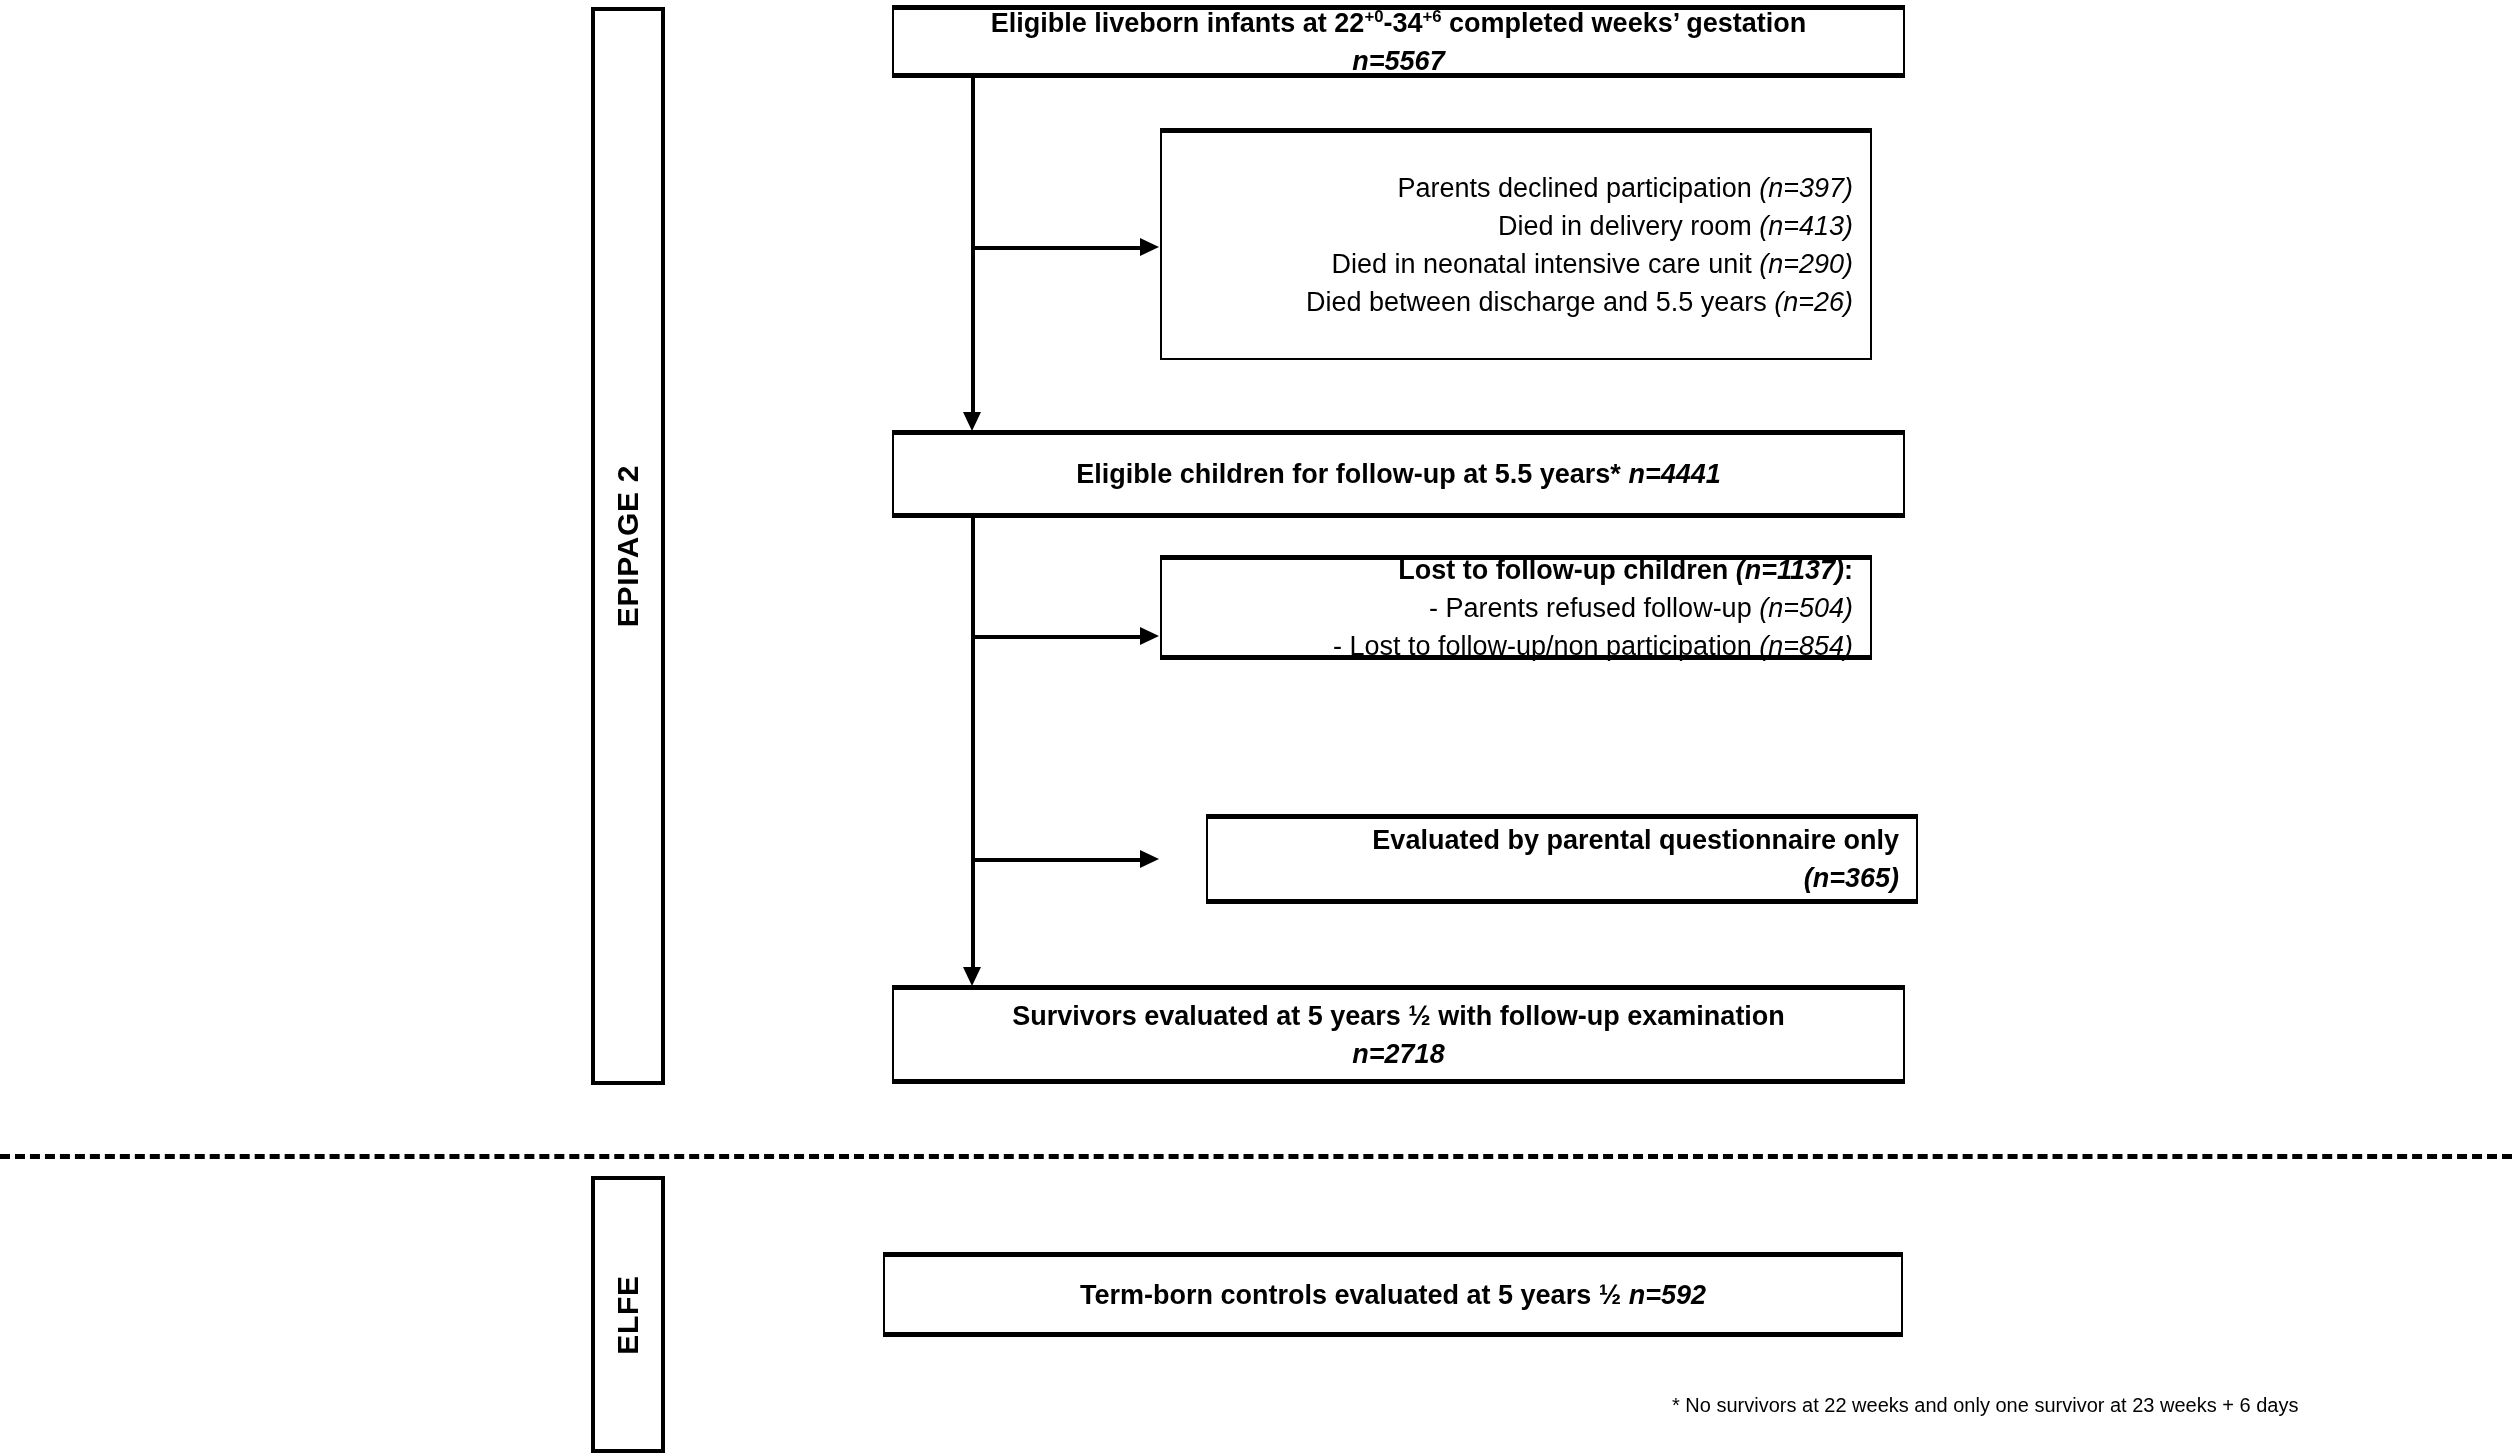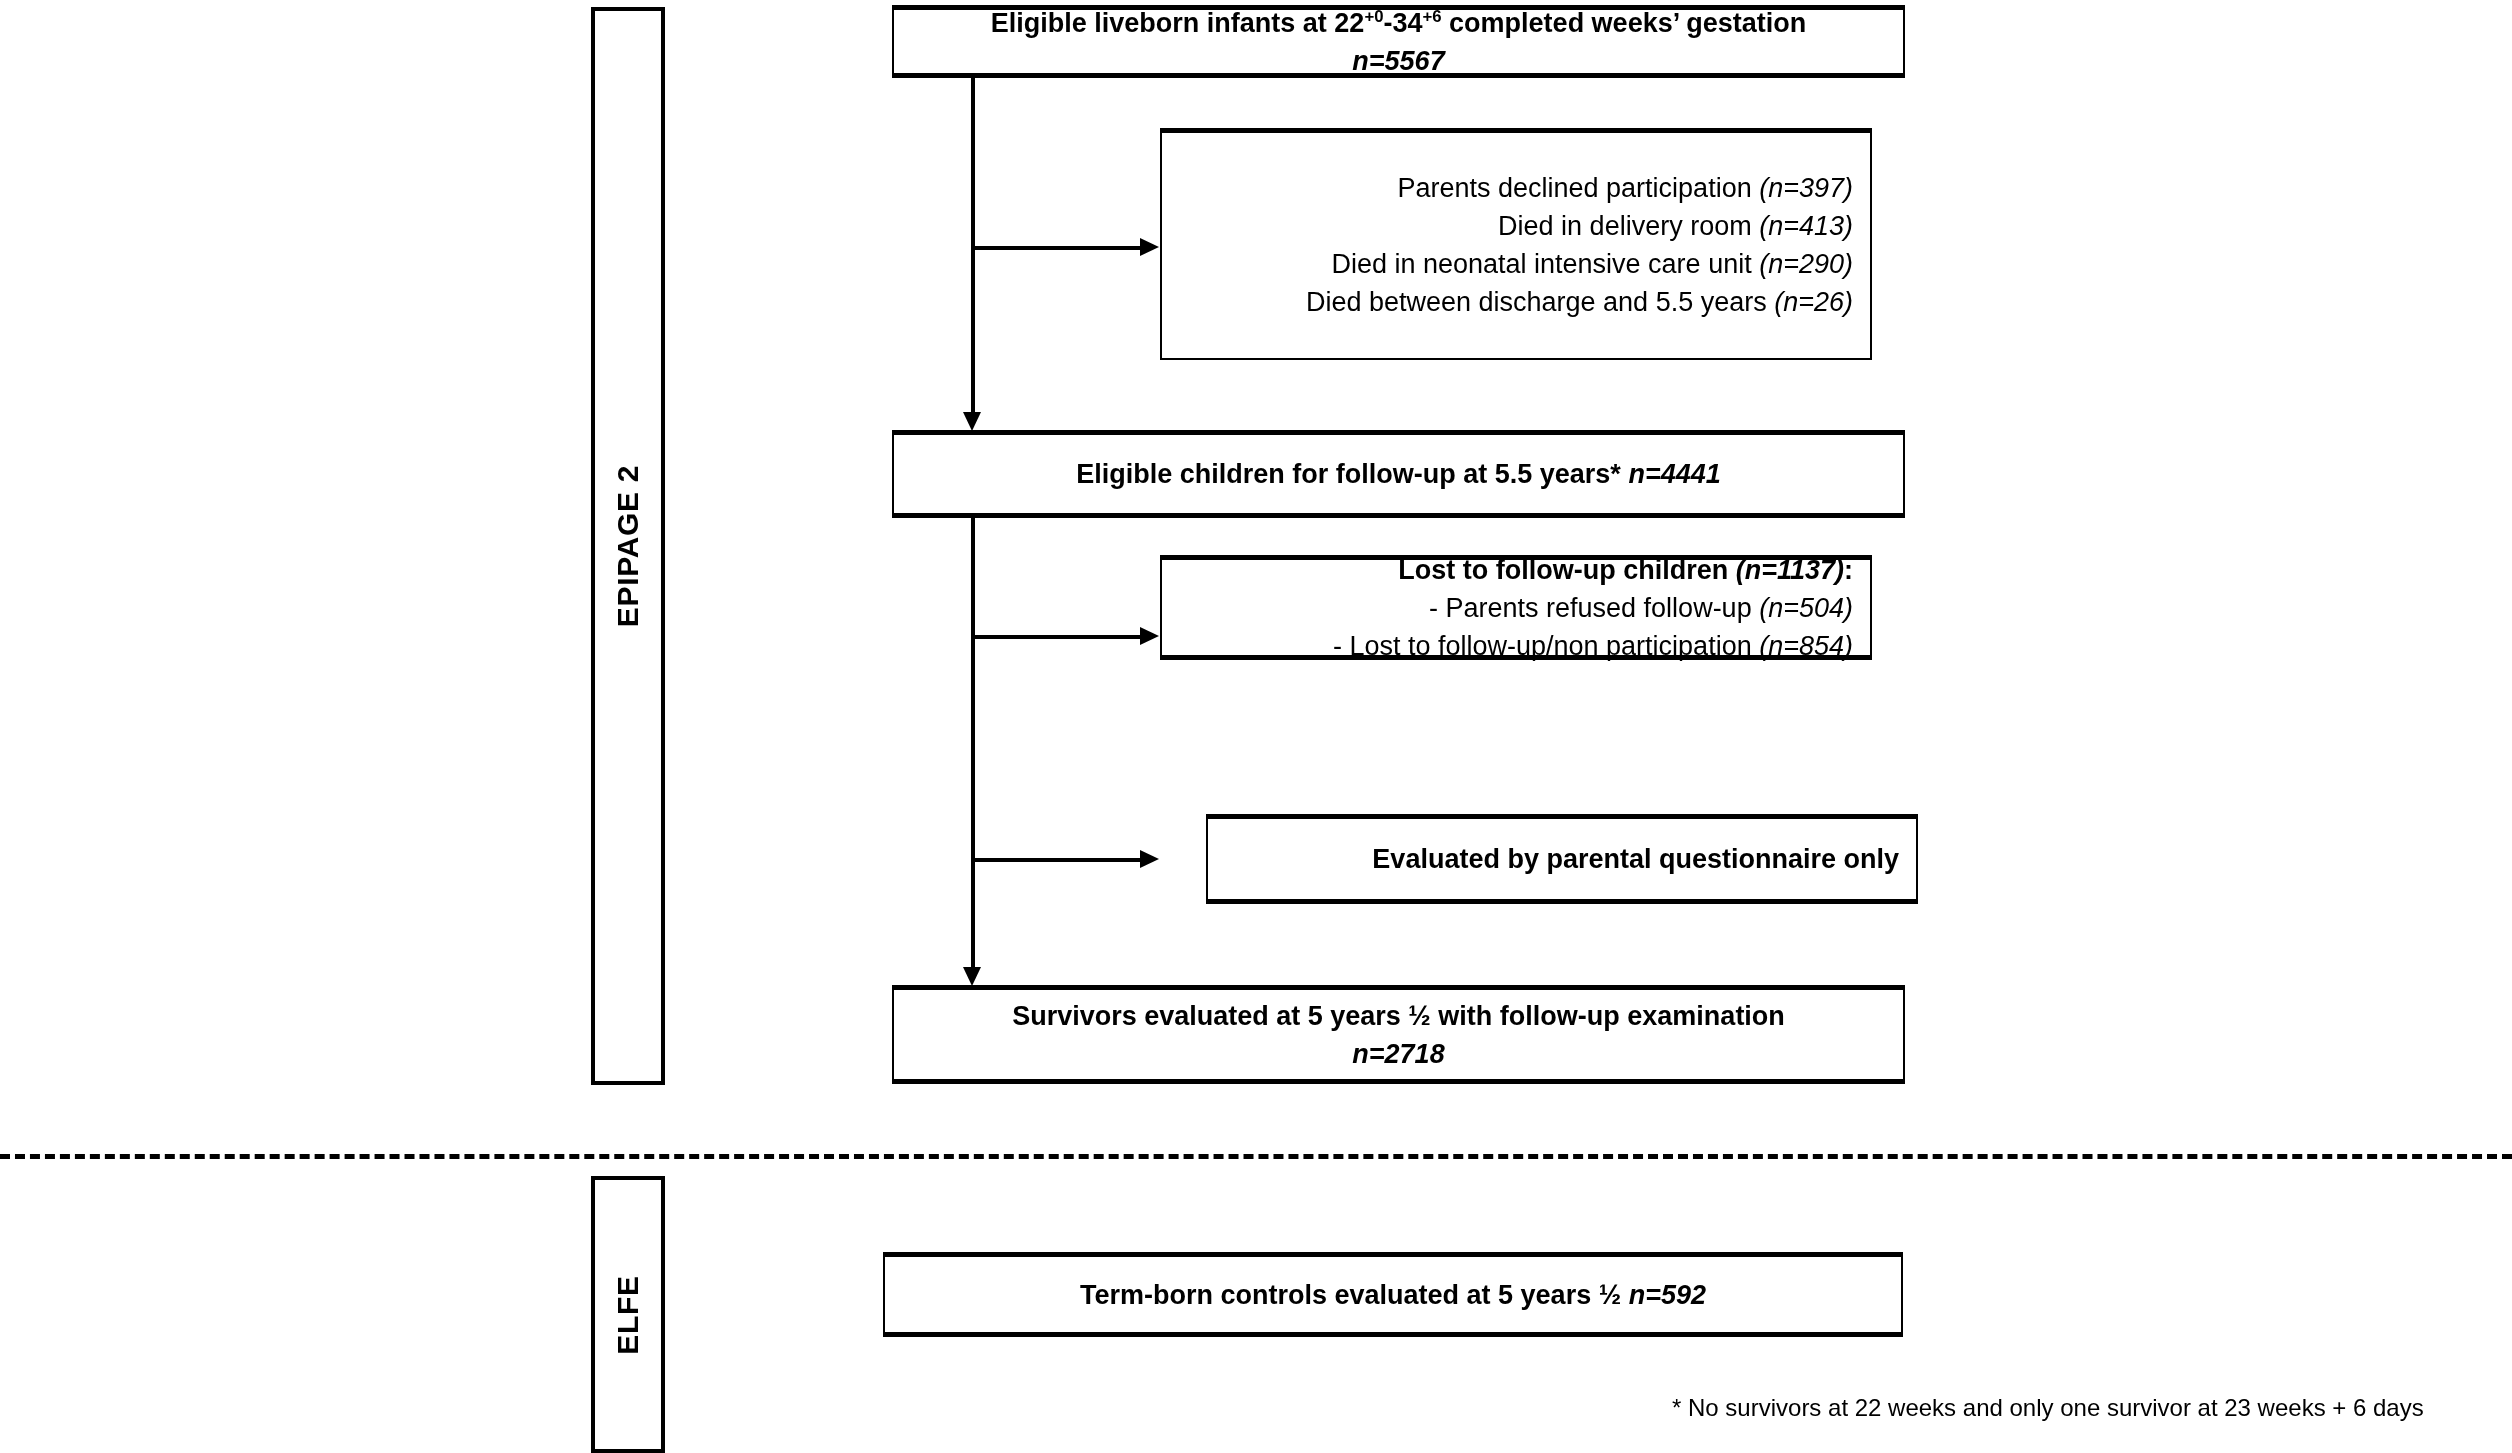--- a/index.html
+++ b/index.html
@@ -97,21 +97,21 @@
   
   .divider {
     position: absolute;
     height: 0;
     border-top: 5.9px dashed #000000;
   }
 
   
   .footnote {
     position: absolute;
-    font-size: 24px;
+    font-size: 20px;
     white-space: nowrap;
   }
 </style>
 </head>
 <body>
 
 <div id="canvas">
 
   <div class="group-box" style="left:591px; top:6.5px; width:74px; height:1078px;">
     <span class="vlabel">EPIPAGE 2</span>
@@ -162,20 +162,21 @@
       <div class="line left"><span>- Lost to follow-up/non participation </span><span class="i">(n=854)</span></div>
     </div>
   </div>
 
   <div class="hline" style="left:971px; top:858px; width:171px; height:3.9px;"></div>
   <div class="arrow-right" style="left:1140px; top:850px;"></div>
 
   <div class="flow-box" style="left:1160px; top:814px; width:712px; height:90px; border-top-width:5.9px; border-bottom-width:5.9px;margin-left:46px;">
     <div class="inner">
       <div class="line left b">Evaluated by parental questionnaire only</div>
+      <div class="line left bi">(n=365)</div>
     </div>
   </div>
 
   <div class="flow-box heavy" style="left:862px; top:985px; width:1013px; height:99px;">
     <div class="inner">
       <div class="line center b">Survivors evaluated at 5 years ½ with follow-up examination</div>
       <div class="line center bi">n=2718</div>
     </div>
   </div>
 

